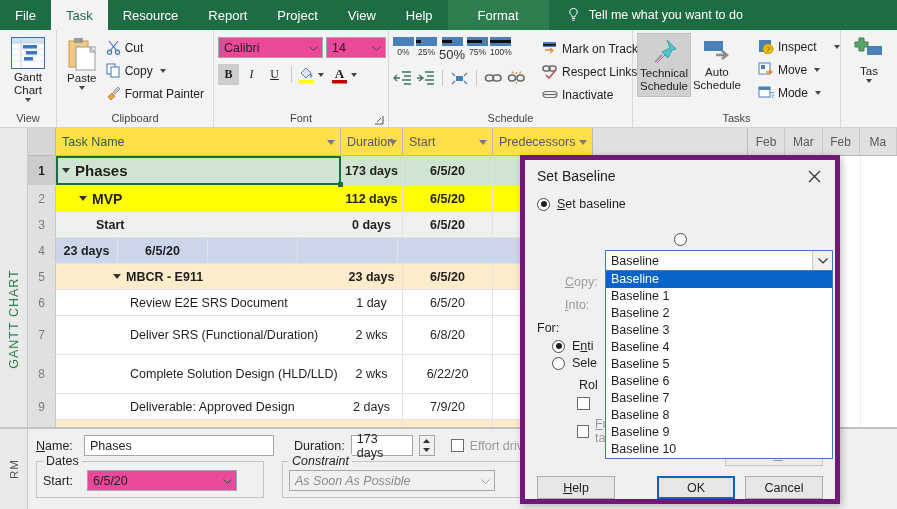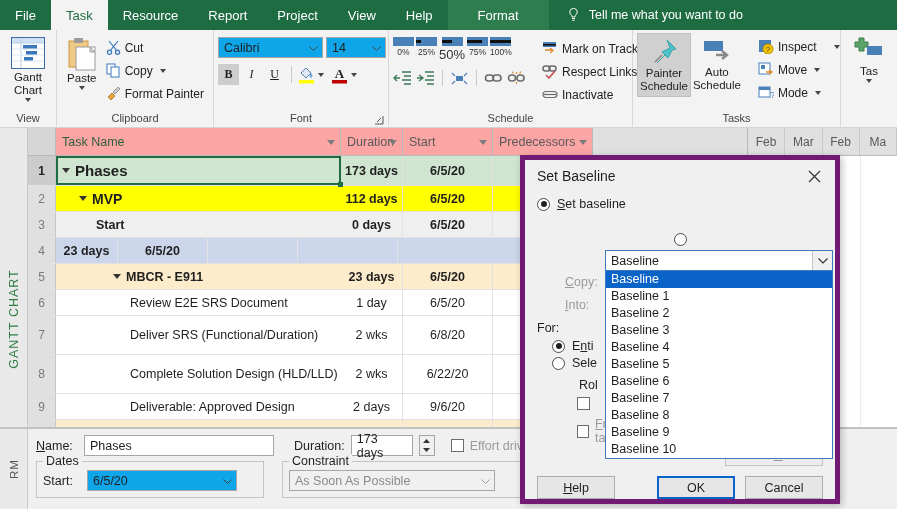--- a/index.html
+++ b/index.html
@@ -68,21 +68,21 @@
   .vtab span { position: absolute; left: 50%; top: 50%;
       transform: translate(-50%,-50%) rotate(-90deg); white-space: nowrap;
       font-size: 12.5px; color: #2e7d46; letter-spacing: 1px; font-weight: 400; }
 
   .gridwrap { flex:1; position: relative; overflow: hidden; }
 
   
   .hdr { display:flex; height: 28px; background:#e0e0e0; border-bottom:1px solid #b9b9b9;
          font-size: 12.5px; }
   .hdr .hcell { border-right:1px solid #b9b9b9; display:flex; align-items:center;
-                padding: 0 6px; color:#2e5e3e; position:relative; background:#fca5a5; }
+                padding: 0 6px; color:#2e5e3e; position:relative; background:#fde047; }
   .hdr .hcell.gray { color:#595959; }
   .hdr .idx { width:28px; background:#d6d6d6; border-right:1px solid #b9b9b9; }
   .hfilter { position:absolute; right:5px; top:50%; margin-top:-2px;
              width:0;height:0;border-left:4px solid transparent;border-right:4px solid transparent;
              border-top:5px solid #7a7a7a; }
 
   .rows { position:relative; }
   .row { display:flex; border-bottom:1px solid #e2e2e2; font-size:12.5px; }
   .row .idx { width:28px; min-width:28px; background:#e0e0e0; border-right:1px solid #c6c6c6;
               color:#7a7a7a; display:flex; align-items:center; justify-content:center;
@@ -132,21 +132,21 @@
            display:flex; align-items:center; font-size:12.5px; }
   .spin { width:16px;height:21px;border:1px solid #a6a6a6;background:#f0f0f0;
           display:flex;flex-direction:column; }
   .spin i { flex:1; display:flex;align-items:center;justify-content:center; }
   .chk { width:13px;height:13px;border:1px solid #6b6b6b;background:#fff;
          display:inline-flex;align-items:center;justify-content:center; }
   .fieldset { border:1px solid #c4c4c4; margin-top:5px; padding:3px 6px 4px 6px;
               position:relative; height:37px; }
   .fieldset > .lg { position:absolute; top:-8px; left:6px; background:#f0f0f0;
                     padding:0 3px; font-size:12.5px; }
-  .combo { background:#0ea5e9; border:1px solid #a6a6a6; height:21px; padding:0 16px 0 5px;
+  .combo { background:#ec4899; border:1px solid #a6a6a6; height:21px; padding:0 16px 0 5px;
            display:flex; align-items:center; font-size:12.5px; position:relative; }
   .combo .cv { position:absolute; right:4px; top:50%; margin-top:-2px; }
   .combo.dis { background:#f0f0f0; color:#8a8a8a; }
 
   
   .dialog { position:absolute; left:520px; top:155px; width:320px; height:349px;
             background:#f0f0f0; border:5px solid #701a75;
             box-shadow:2px 2px 7px rgba(0,0,0,.25); z-index:50; }
   .dlg-title { height:32px; display:flex; align-items:center; padding:0 6px 0 12px;
                font-size:14px; color:#1f1f1f; background:#f0f0f0; }
@@ -413,21 +413,21 @@
     <div class="group-title">Schedule</div>
   </div>
 
   <div class="group" style="width:208px;">
     <div class="group-body" style="padding-top:3px;">
       <div class="bigbtn sel" style="width:56px;">
         <svg width="30" height="30" viewBox="0 0 30 30">
           <path d="M18 3 l9 9 l-4 1 l-4 8 l-3 -3 l-8 8 l8 -8 l-3 -3 l8 -4 z" fill="#4ec3c9" stroke="#3aa3a8" stroke-width="1"></path>
           <path d="M13 18 L6 25" stroke="#8a8a8a" stroke-width="1.6"></path>
         </svg>
-        <span>Painter Schedule</span>
+        <span>Technical Schedule</span>
       </div>
       <div class="bigbtn" style="width:56px;">
         <svg width="30" height="30" viewBox="0 0 30 30">
           <rect x="2" y="5" width="19" height="10" fill="#4a80b8"></rect>
           <path d="M14 19 h10 M20 15 l5 4 l-5 4" stroke="#8a8a8a" stroke-width="2.4" fill="none"></path>
         </svg>
         <span>Auto Schedule</span>
       </div>
       <div style="width:1px;background:#d0d0d0;margin:2px 6px 0 6px;height:72px;"></div>
       <div style="display:flex;flex-direction:column;padding-top:2px;">
@@ -585,21 +585,21 @@
           <div class="c-start" style="width: 90px;">6/22/20</div>
           <div class="c-fin" style="width: 90px;"></div>
           <div class="c-pred" style="width: 100px;"></div>
         </div>
         <div class="row" style="height: 26px; background: rgb(255, 255, 255);">
           <div class="idx">9</div>
           <div class="c-name" style="width: 285px; padding-left: 74px;">
             <span style="white-space: normal; line-height: 16px;">Deliverable: Approved Design</span>
           </div>
           <div class="c-dur" style="width: 62px;">2 days</div>
-          <div class="c-start" style="width: 90px;">9/6/20</div>
+          <div class="c-start" style="width: 90px;">7/9/20</div>
           <div class="c-fin" style="width: 90px;"></div>
           <div class="c-pred" style="width: 100px;"></div>
         </div>
         <div class="row" style="height: 24px; background: rgb(253, 236, 203);">
           <div class="idx">10</div>
           <div class="c-name" style="width: 285px; padding-left: 57px; font-weight: bold;">
             <span class="tri"></span>
             <span style="white-space: normal; line-height: 16px;">MBCR - ICOMS</span>
           </div>
           <div class="c-dur" style="width: 62px; font-weight: bold;">23 days</div>
@@ -670,21 +670,21 @@
         <div style="display:flex;align-items:center;gap:8px;margin-top:5px;">
           <span class="flabel" style="width:36px;">Start:</span>
           <div class="combo" style="width:150px;">
             <span>6/5/20</span>
             <svg class="cv" width="9" height="6" viewBox="0 0 9 6">
                 <path d="M0.5 0.5 L4.5 4.5 L8.5 0.5" stroke="#444" fill="none"></path>
               </svg>
           </div>
         </div>
       </div>
-      <div class="fieldset" style="width:396px;">
+      <div class="fieldset" style="width:396px;font-style:italic;">
         <span class="lg">Constraint</span>
         <div style="display:flex;align-items:center;gap:8px;margin-top:5px;">
           <div class="combo dis" style="width:206px;">
             <span>As Soon As Possible</span>
             <svg class="cv" width="9" height="6" viewBox="0 0 9 6">
                 <path d="M0.5 0.5 L4.5 4.5 L8.5 0.5" stroke="#9a9a9a" fill="none"></path>
               </svg>
           </div>
           <span class="flabel" style="margin-left:32px;">Task typ</span>
         </div>

